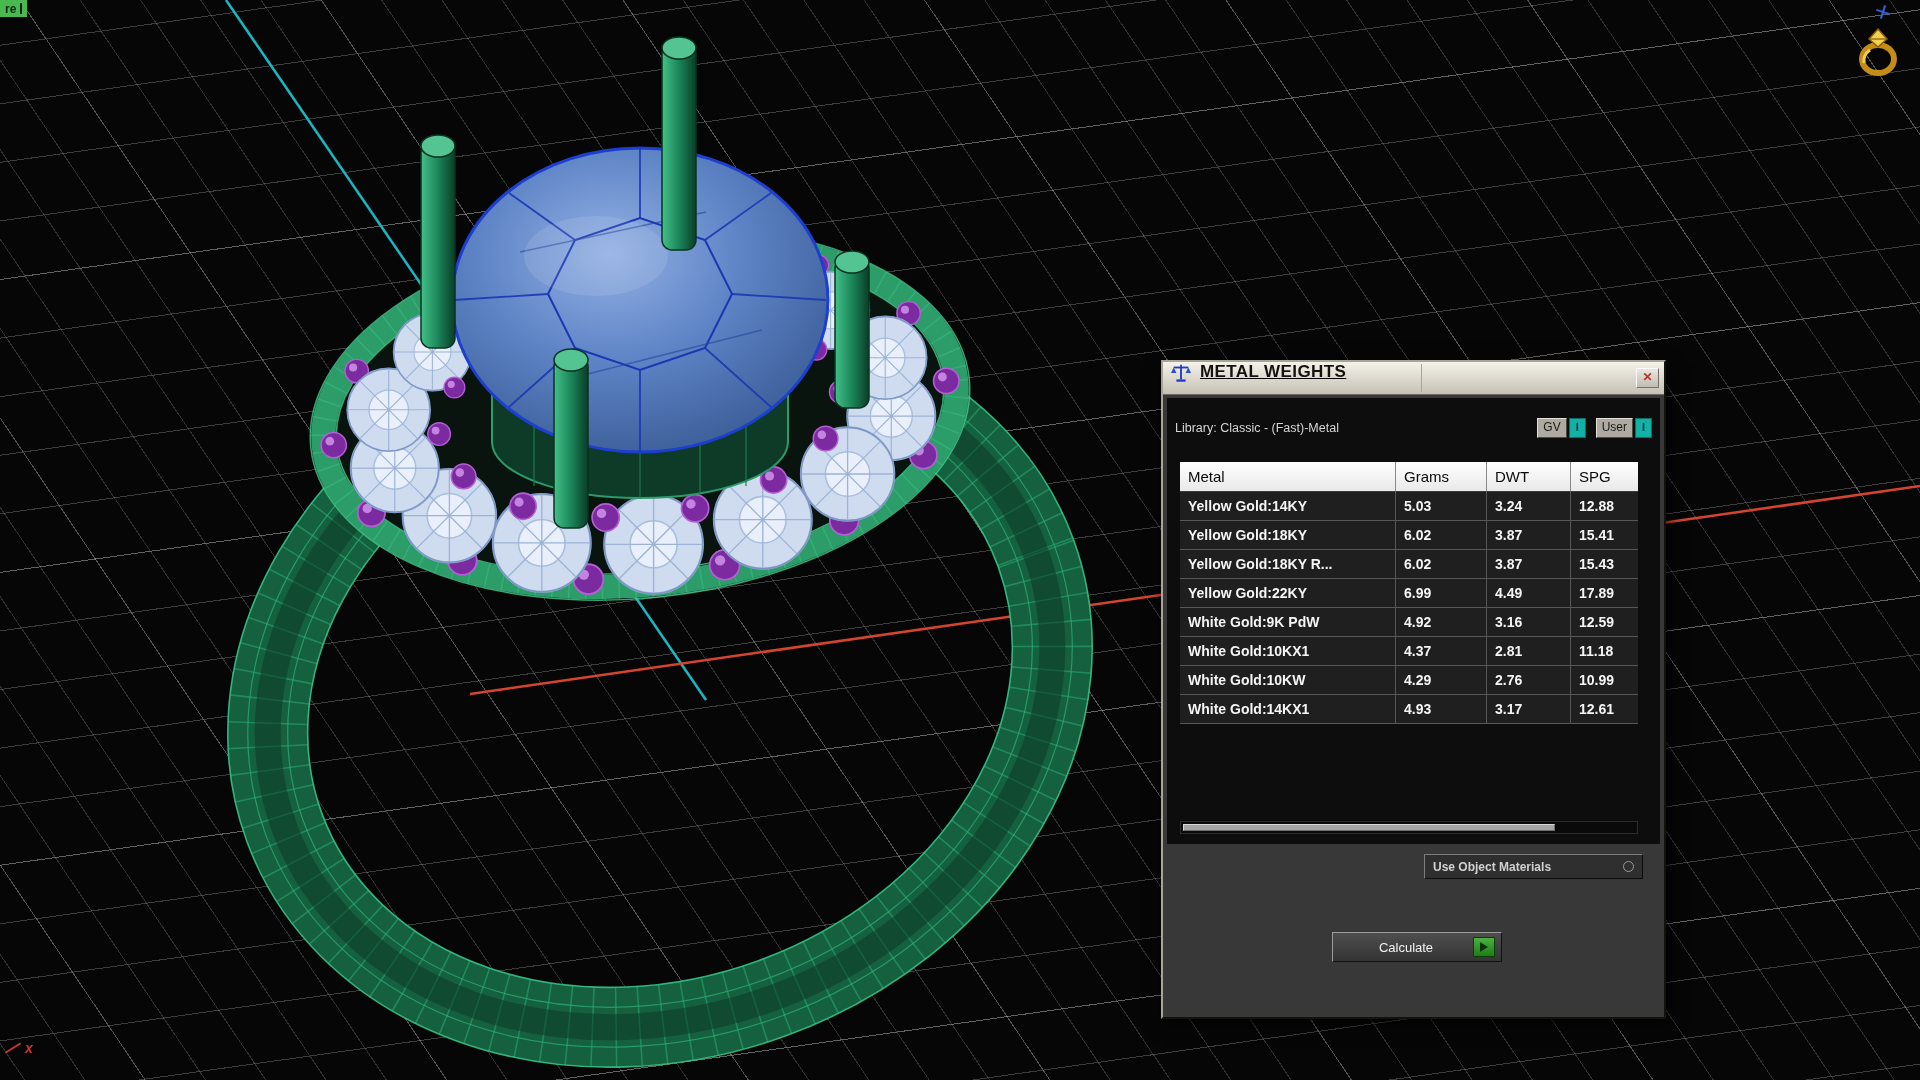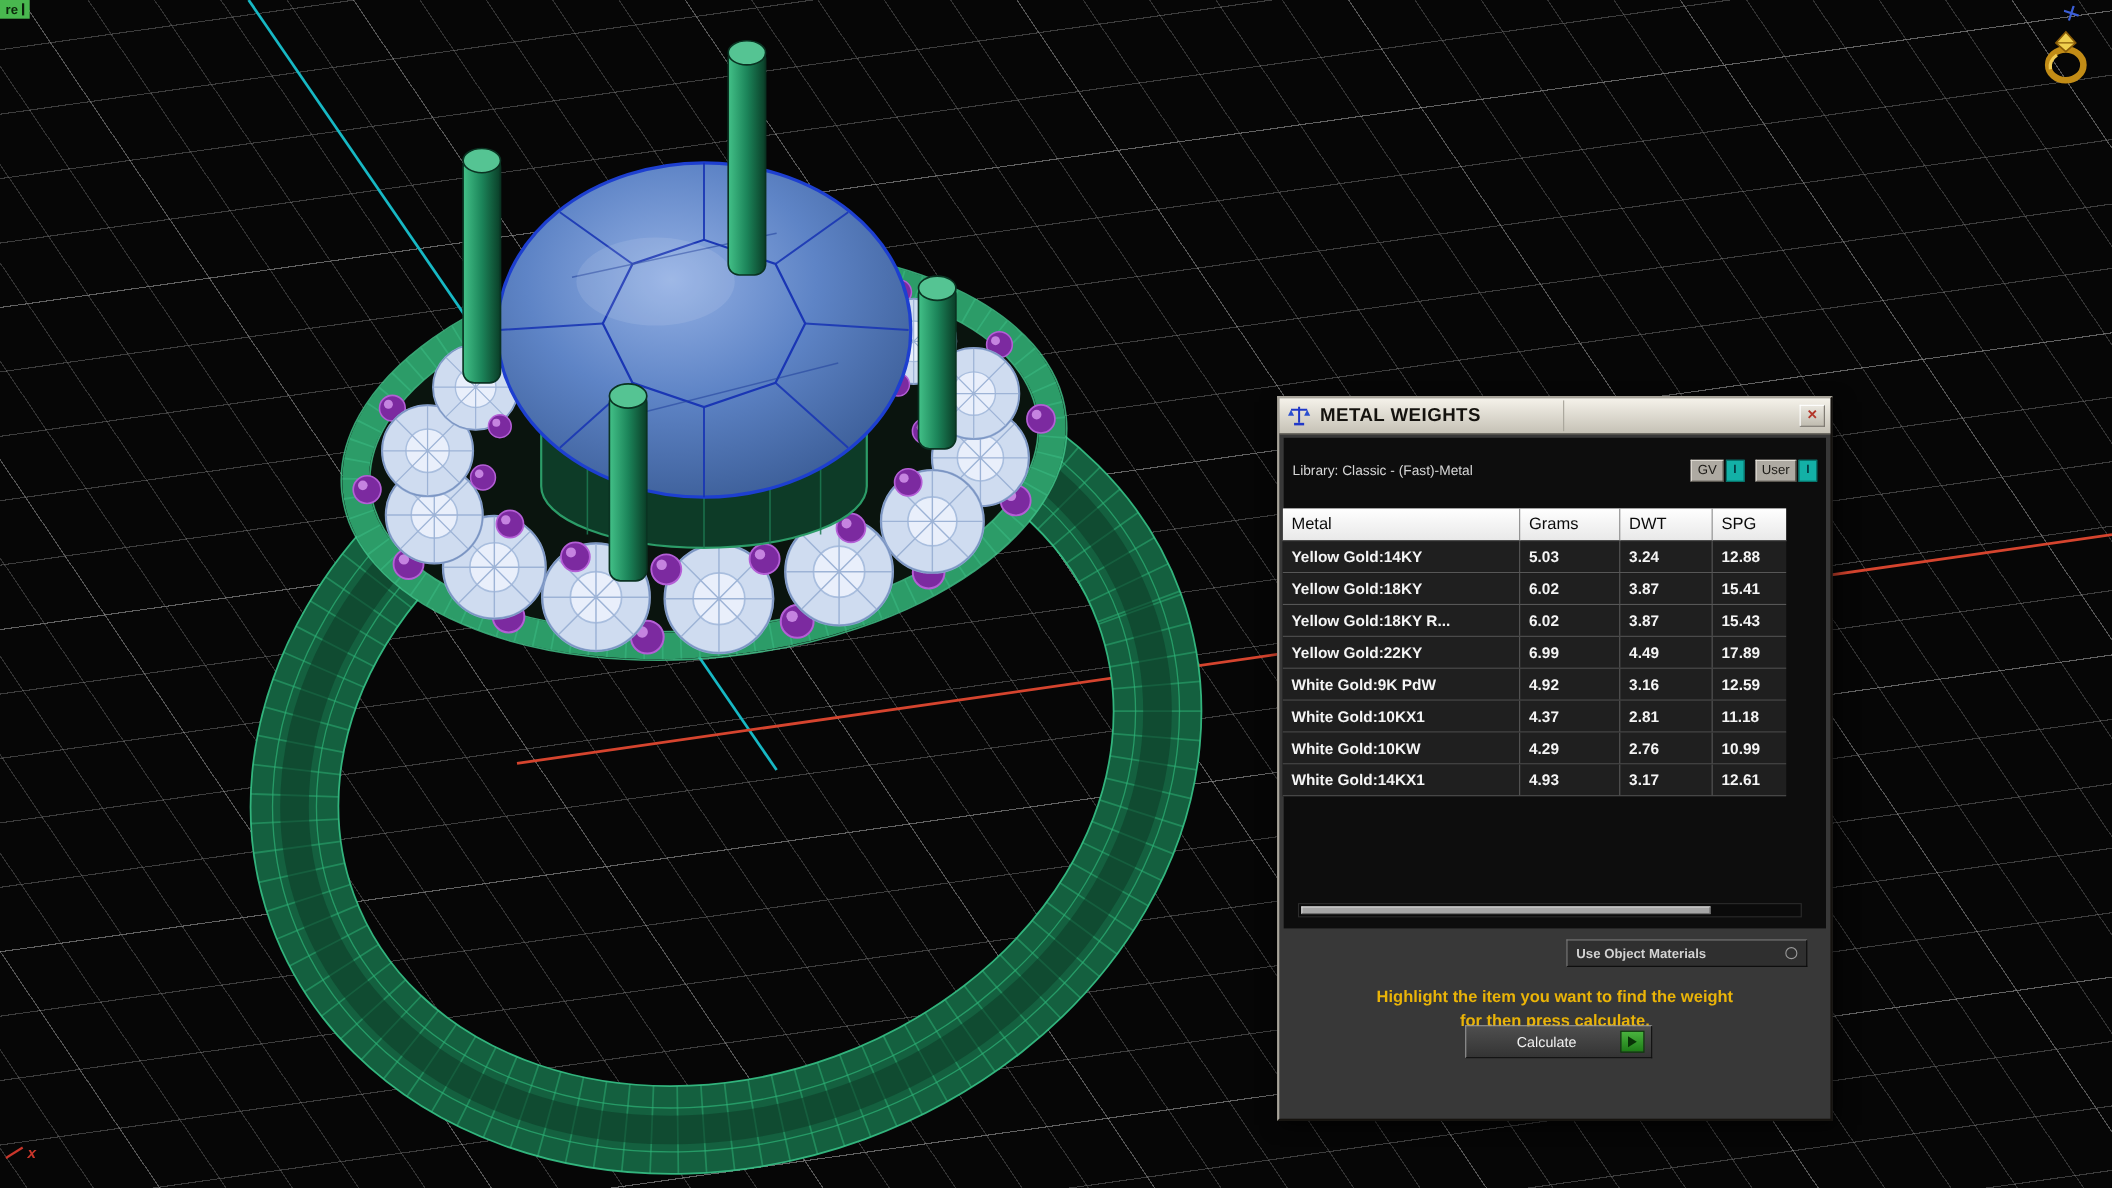--- a/index.html
+++ b/index.html
@@ -28,40 +28,40 @@
   .sparkle{position:absolute;left:1876px;top:5px;z-index:5;}
   .x-marker{position:absolute;left:4px;top:1040px;z-index:5;display:flex;align-items:center;gap:3px;}
   .x-line{display:inline-block;width:18px;height:2px;background:#c9362b;transform:rotate(-32deg);}
   .x-letter{color:#c9362b;font-style:italic;font-weight:bold;font-size:14px;}
 
   
   .mw-panel{position:absolute;left:1161px;top:360px;width:505px;height:659px;z-index:10;
             background:#383838;border:2px solid;border-color:#a8a49a #15120e #15120e #a8a49a;
             box-shadow:3px 5px 16px rgba(0,0,0,.7);box-sizing:border-box;}
   .mw-tb{position:absolute;left:0;top:0;right:0;height:32px;
-         background:linear-gradient(#f5f2ea,#c5c1b5);display:flex;align-items:center;
-         border-bottom:1px solid #6e6a60;}
+         background:linear-gradient(#f5f2ea,#c5c1b5);display:flex;
+         border-bottom:1px solid #6e6a60;text-decoration:underline;}
   .mw-tb-divider{position:absolute;left:258px;top:2px;bottom:2px;width:1px;background:#a7a399;}
   .mw-title{font-size:17px;font-weight:bold;color:#14120e;letter-spacing:.4px;margin-left:8px;}
   .mw-close{position:absolute;right:5px;top:6px;width:21px;height:18px;
             background:linear-gradient(#eae7df,#c0bcb0);border:1px solid;
             border-color:#fff #76726a #76726a #fff;color:#b3362a;font-size:12px;
             font-weight:bold;line-height:16px;text-align:center;}
   .mw-dark{position:absolute;left:4px;right:4px;top:36px;height:446px;background:#0d0d0d;}
   .mw-librow{position:absolute;left:12px;right:12px;top:54px;height:24px;display:flex;
              align-items:center;color:#d6d6d6;font-size:12.5px;}
   .lib-spacer{flex:1;}
   .tog-btn{height:18px;padding:0 5px;background:#aeaaa2;border:1px solid;
            border-color:#e6e2da #4e4a42 #4e4a42 #e6e2da;color:#1c1a16;font-size:12px;
            line-height:16px;}
   .tog-ind{width:15px;height:18px;background:#13b0a6;border:1px solid #066e66;color:#04343c;
            font-weight:bold;font-size:11px;text-align:center;line-height:16px;margin-left:2px;}
   .tog-gap{width:10px;}
 
-  .mw-table{position:absolute;left:3px;top:100px;width:458px;overflow:hidden;background:#151515;}
+  .mw-table{position:absolute;left:17px;top:100px;width:458px;overflow:hidden;background:#151515;}
   .mw-thead{display:flex;height:30px;background:linear-gradient(#ffffff,#e8e8e8);}
   .hcell{box-sizing:border-box;border-right:1px solid #8a8a8a;border-bottom:1px solid #3c3c3c;
          display:flex;align-items:center;padding-left:8px;color:#0a0a0a;font-size:15px;flex:none;}
   .w0{width:216px;} .w1{width:91px;} .w2{width:84px;} .w3{width:110px;}
   .trow{display:flex;height:28px;background:#1f1f1f;border-bottom:1px solid #575757;}
   .tcell{box-sizing:border-box;border-right:1px solid #575757;display:flex;align-items:center;
          padding-left:8px;color:#f5f5f5;font-size:14px;font-weight:bold;white-space:nowrap;
          overflow:hidden;flex:none;}
 
   .mw-hscroll{position:absolute;left:17px;top:459px;width:458px;height:13px;background:#0a0a0a;
@@ -338,24 +338,20 @@
 
     <div class="mw-hscroll">
       <div class="mw-hthumb"></div>
     </div>
 
     <div class="mw-uom">
       <span>Use Object Materials</span>
       <span class="uom-dot"></span>
     </div>
 
-    <div class="mw-instr">
-      <div>Highlight the item you want to find the weight</div>
-      <div>for then press calculate.</div>
-    </div>
 
     <div class="mw-calc">
       <span class="calc-label">Calculate</span>
       <span class="calc-go">
         <span class="calc-tri"></span>
       </span>
     </div>
   </div>
 
 </div>

